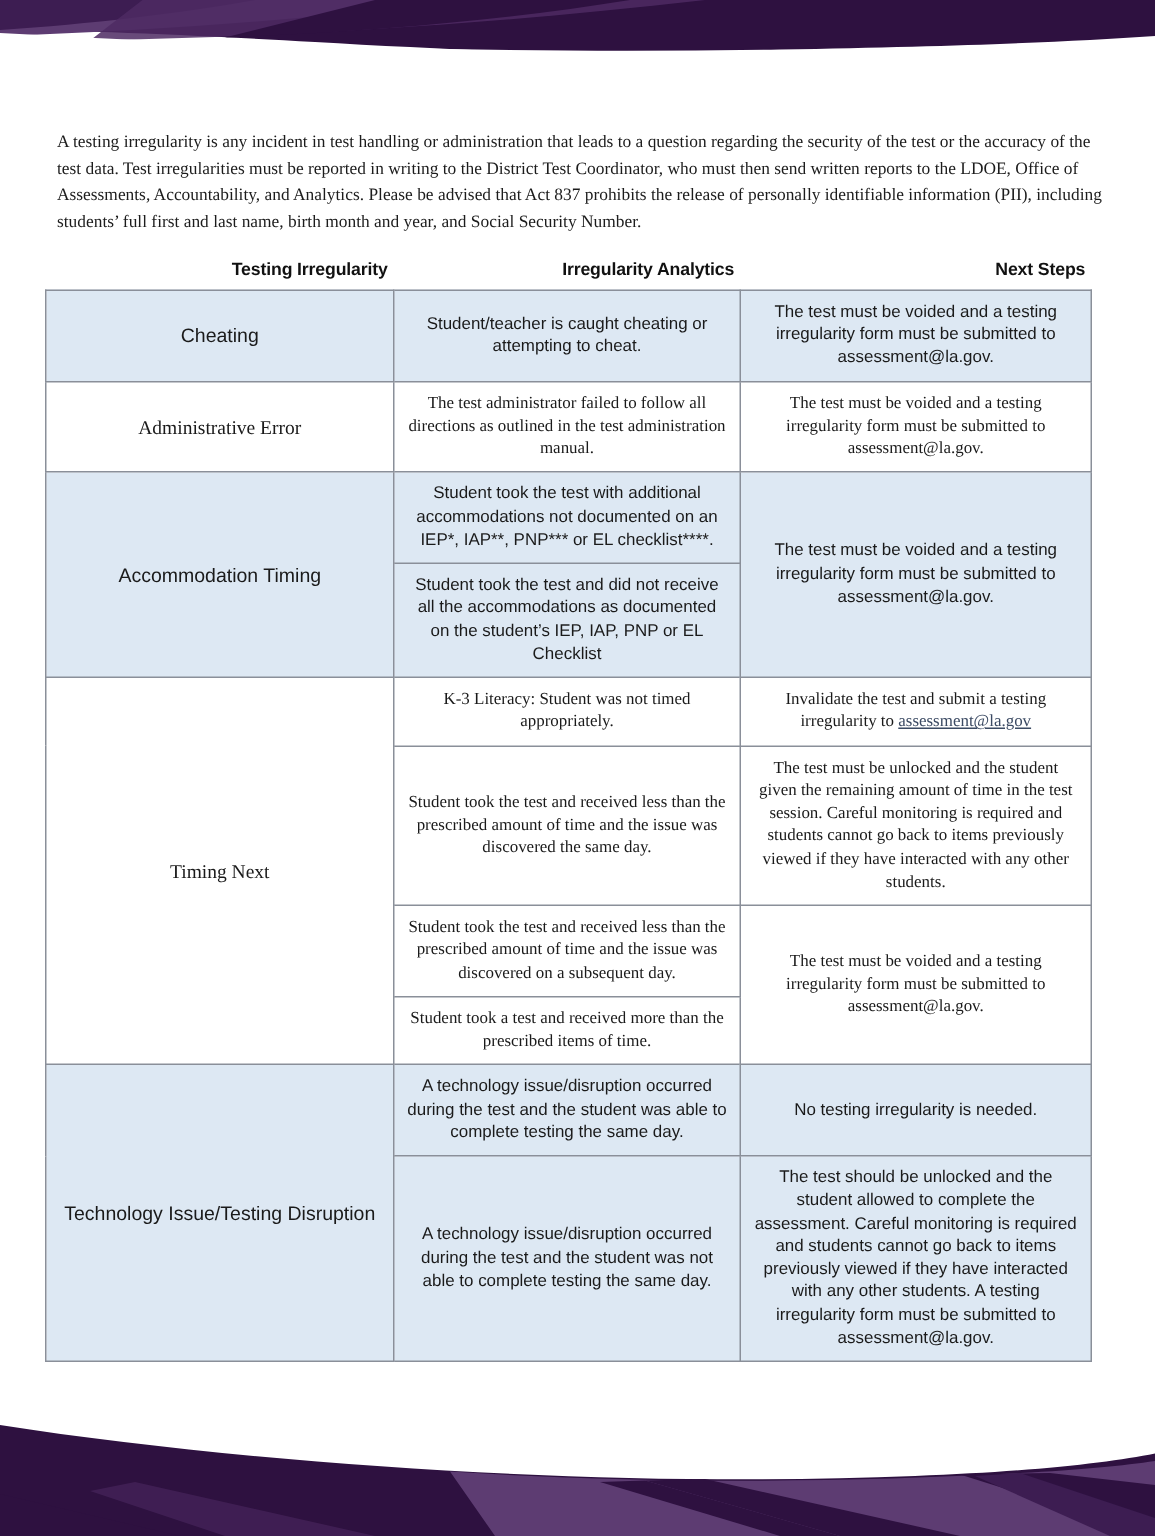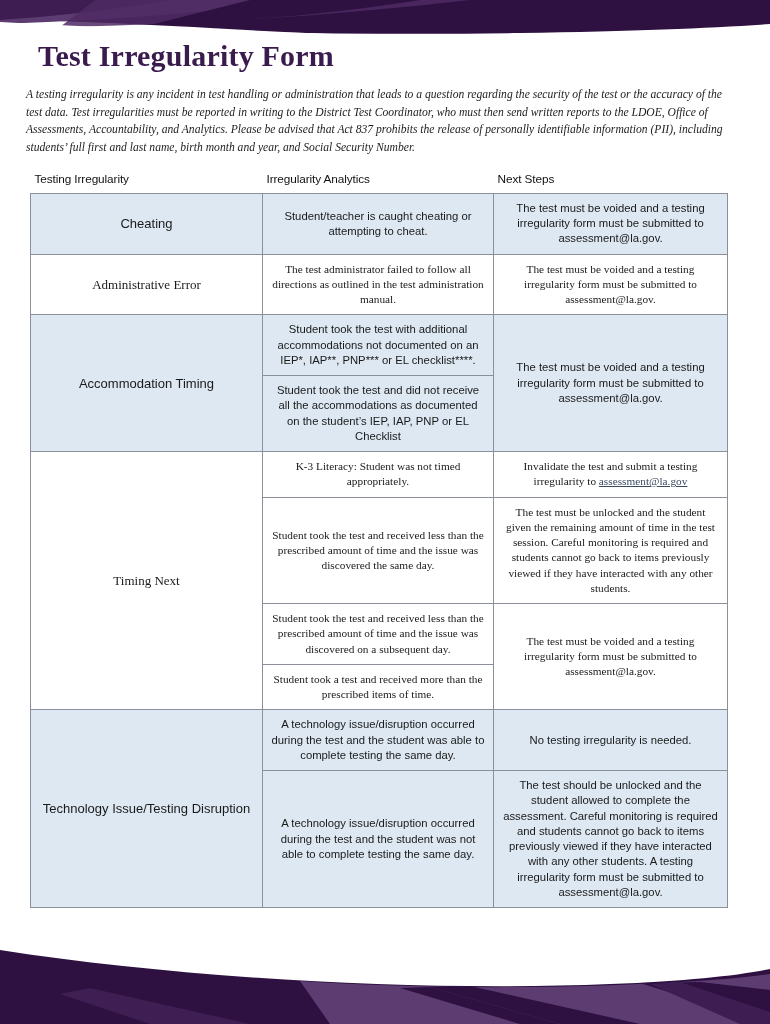--- a/index.html
+++ b/index.html
@@ -44,30 +44,29 @@
     font-weight: bold;
     font-size: 30px;
     letter-spacing: 0.2px;
     color: #3a1b4e;
     margin: 0;
     line-height: 1.1;
   }
 
   .intro {
     position: absolute;
-    left: 26px;
+    left: 38px;
     top: 86px;
     width: 700px;
     font-family: "Liberation Serif", serif;
     font-size: 11.6px;
     line-height: 1.53;
     color: #1c1c1c;
     text-align: left;
     margin: 0;
-    font-style: italic;
   }
 
   
   .tbl-wrap {
     position: absolute;
     left: 30px;
     top: 172px;
     width: 697px;
   }
 
@@ -77,24 +76,24 @@
     width: 697px;
     font-size: 11.3px;
     line-height: 1.35;
   }
 
   table.irr col.c1 { width: 232px; }
   table.irr col.c2 { width: 231px; }
   table.irr col.c3 { width: 234px; }
 
   table.irr thead th {
-    font-weight: normal;
+    font-weight: bold;
     font-size: 11.8px;
     padding: 0 4px 5px 4px;
-    text-align: left;
+    text-align: right;
     border: none;
     background: transparent;
     color: #111111;
     letter-spacing: -0.1px;
   }
 
   table.irr td {
     border: 1px solid #8a8f99;
     padding: 7px 8px;
     text-align: center;
@@ -123,21 +122,20 @@
     <svg viewBox="0 0 770 42" preserveAspectRatio="none" xmlns="http://www.w3.org/2000/svg">
       <path d="M0,0 H770 V30 C600,44 380,38 210,28 C120,23 50,20 0,20 Z" fill="#2e1140"></path>
       <path d="M0,0 H300 C240,10 120,20 0,24 Z" fill="#5d3c72"></path>
       <path d="M0,0 H170 C120,9 60,16 0,20 Z" fill="#3d1d52"></path>
       <path d="M95,0 H470 C330,16 200,24 60,27 Z" fill="#4e2a63" opacity="0.85"></path>
       <path d="M250,0 H420 C340,13 250,21 150,25 Z" fill="#2e1140"></path>
       <path d="M0,22 C140,30 330,36 520,33 C640,31 710,28 770,24 V42 H0 Z" fill="#ffffff"></path>
     </svg>
   </div>
 
-  <h1 class="doc-title">Test Irregularity Form</h1>
 
   <p class="intro">A testing irregularity is any incident in test handling or administration that leads to a question regarding the security of the test or the accuracy of the test data. Test irregularities must be reported in writing to the District Test Coordinator, who must then send written reports to the LDOE, Office of Assessments, Accountability, and Analytics. Please be advised that Act 837 prohibits the release of personally identifiable information (PII), including students’ full first and last name, birth month and year, and Social Security Number.</p>
 
   <div class="tbl-wrap">
     <table class="irr">
       <colgroup>
         <col class="c1">
           <col class="c2">
           <col class="c3">
       </colgroup>

